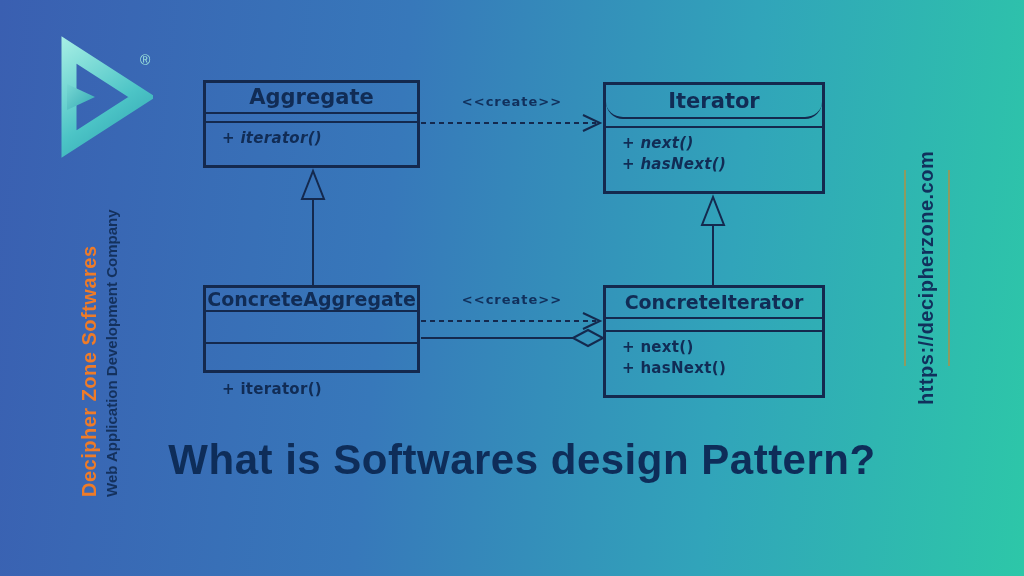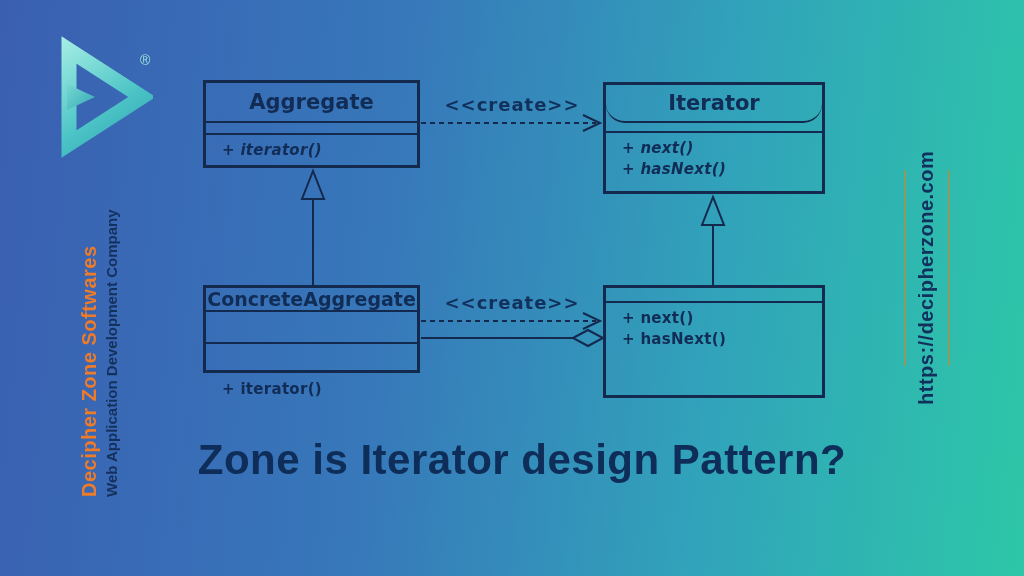--- a/index.html
+++ b/index.html
@@ -36,21 +36,21 @@
     position:absolute;
     border:3px solid #14294e;
     color:#112c55;
     display:flex; flex-direction:column;
   }
   .uml-title {
     display:flex; align-items:center; justify-content:center;
     font-weight:700; border-bottom:2px solid #14294e;
   }
   .uml-attrs { border-bottom:2px solid #14294e; }
-  .uml-methods { flex:1; padding:5px 0 4px 16px; }
+  .uml-methods { flex:1; padding:5px 0 16px 16px; }
   .uml-methods .m { font-size:15px; font-weight:700; line-height:21px; letter-spacing:.3px; }
   .uml-methods .m.abstract-m { font-style:italic; }
 
   #box-aggregate { left:203px; top:80px; width:217px; height:88px; }
   #box-aggregate .uml-title { height:40px; font-size:21px; }
   #box-aggregate .uml-attrs { height:12px; }
 
   #box-iterator { left:603px; top:82px; width:222px; height:112px; }
   #box-iterator .uml-title { height:38px; font-size:21px;border-radius:19px; }
   #box-iterator .uml-attrs { height:10px; }
@@ -58,21 +58,21 @@
   #box-concrete-aggregate { left:203px; top:285px; width:217px; height:88px;gap:30px; }
   #box-concrete-aggregate .uml-title { height:40px; font-size:19px; }
   #box-concrete-aggregate .uml-attrs { height:11px; }
 
   #box-concrete-iterator { left:603px; top:285px; width:222px; height:113px; }
   #box-concrete-iterator .uml-title { height:36px; font-size:19px; }
   #box-concrete-iterator .uml-attrs { height:15px; }
 
   .create-label {
     position:absolute; width:160px; text-align:center;
-    font-size:18px; font-weight:700; color:#11305c; letter-spacing:1px;
+    font-size:13px; font-weight:700; color:#11305c; letter-spacing:1px;
   }
   #create-label-top { left:432px; top:94px; }
   #create-label-bottom { left:432px; top:292px; }
 
   .connector-layer { position:absolute; left:0; top:0; pointer-events:none; }
 
   
   .page-title {
     position:absolute; left:20px; top:436px; width:1004px;
     text-align:center; font-family:"Liberation Sans", sans-serif;
@@ -129,20 +129,21 @@
 
   <div class="uml-box" id="box-concrete-aggregate">
     <div class="uml-title">ConcreteAggregate</div>
     <div class="uml-attrs"></div>
     <div class="uml-methods">
       <div class="m">+ iterator()</div>
     </div>
   </div>
 
   <div class="uml-box" id="box-concrete-iterator">
+    <div class="uml-title">ConcreteIterator</div>
     <div class="uml-attrs"></div>
     <div class="uml-methods">
       <div class="m">+ next()</div>
       <div class="m">+ hasNext()</div>
     </div>
   </div>
 
   <div class="create-label" id="create-label-top">&lt;&lt;create&gt;&gt;</div>
   <div class="create-label" id="create-label-bottom">&lt;&lt;create&gt;&gt;</div>
 
@@ -159,15 +160,15 @@
       <polygon points="573,338 588,330 603,338 588,346"></polygon>
 
       <line x1="313" y1="285" x2="313" y2="199"></line>
       <polygon points="313,171 302,199 324,199"></polygon>
 
       <line x1="713" y1="285" x2="713" y2="225"></line>
       <polygon points="713,197 702,225 724,225"></polygon>
     </g>
   </svg>
 
-  <div class="page-title">Zone is Iterator design Pattern?</div>
+  <div class="page-title">What is Softwares design Pattern?</div>
 
 </div>
 
 </body></html>

